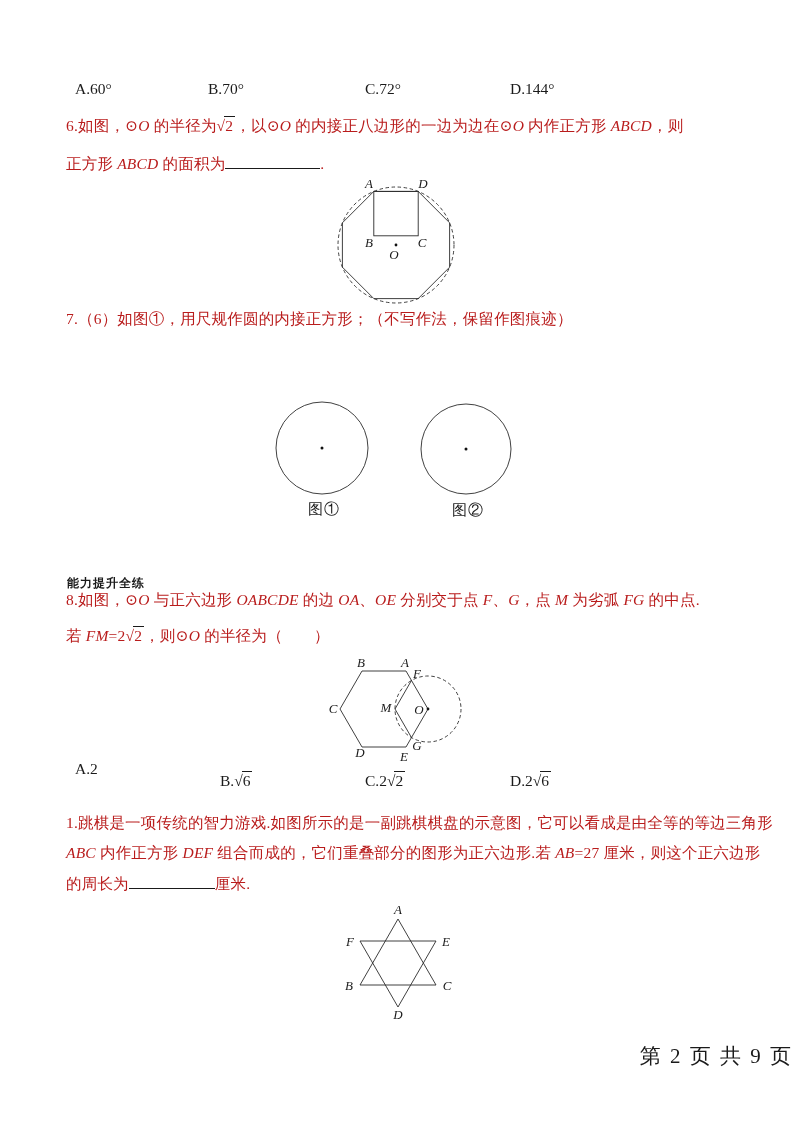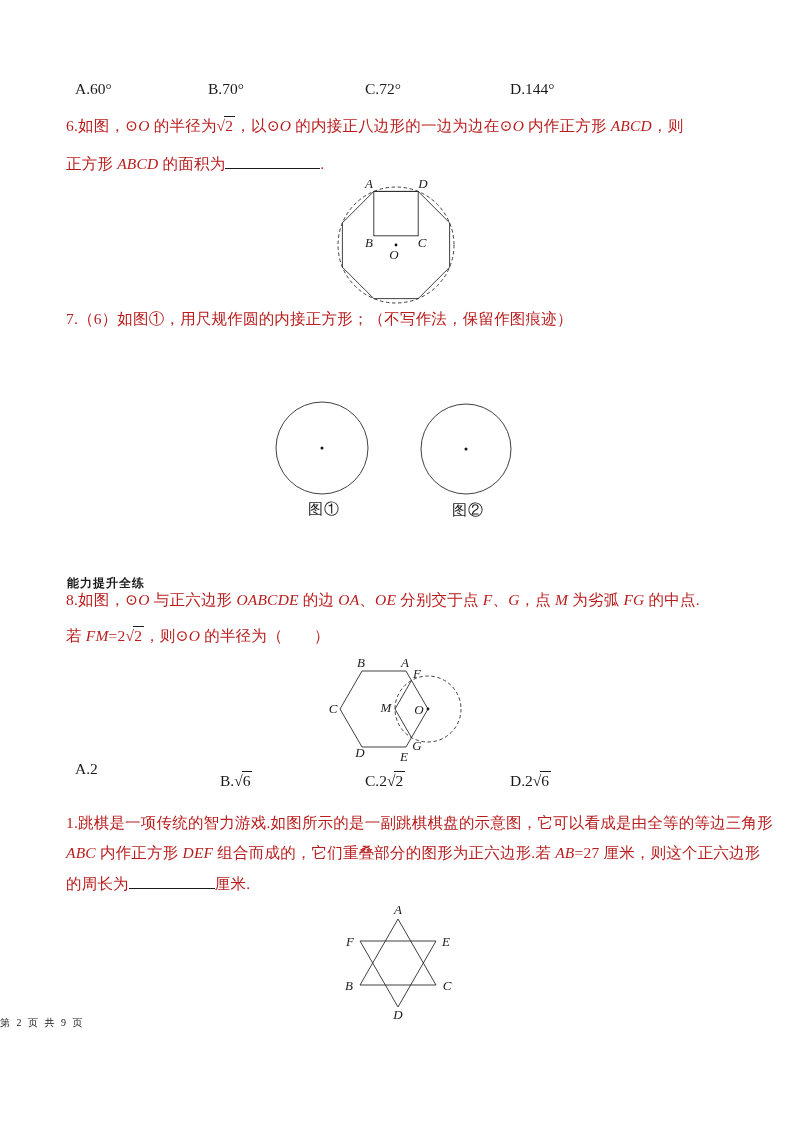--- a/index.html
+++ b/index.html
@@ -16,22 +16,22 @@
   .it{font-style:italic;}
   .sq{white-space:nowrap;}
   .sq-i{border-top:1px solid #1a1a1a;margin-left:-1px;padding:0 2px 0 1px;}
   .blank{display:inline-block;border-bottom:1px solid #1a1a1a;height:15px;vertical-align:baseline;}
   .hdr{
     position:absolute;left:67px;top:555px;font-size:12px;font-weight:bold;
     font-family:"Liberation Sans","DejaVu Sans",sans-serif;letter-spacing:1px;margin-top:20px;
   }
   .figcap{position:absolute;font-size:15px;letter-spacing:1px;}
   .footer{
-    position:absolute;left:0;top:1016px;width:100%;text-align:left;
-    font-size:10px;letter-spacing:2px;
+    position:absolute;left:0;top:1042px;width:100%;text-align:right;
+    font-size:21px;letter-spacing:2px;
   }
   svg{position:absolute;overflow:visible;}
   .ln{fill:none;stroke:#2b2b2b;stroke-width:0.9;}
   .dash{stroke-dasharray:3.5 2.6;}
   .dot{fill:#111;stroke:none;}
   .flbl{
     font-family:"Liberation Serif","DejaVu Serif",serif;font-style:italic;
     font-size:13px;fill:#1a1a1a;text-anchor:middle;
   }
 </style>

